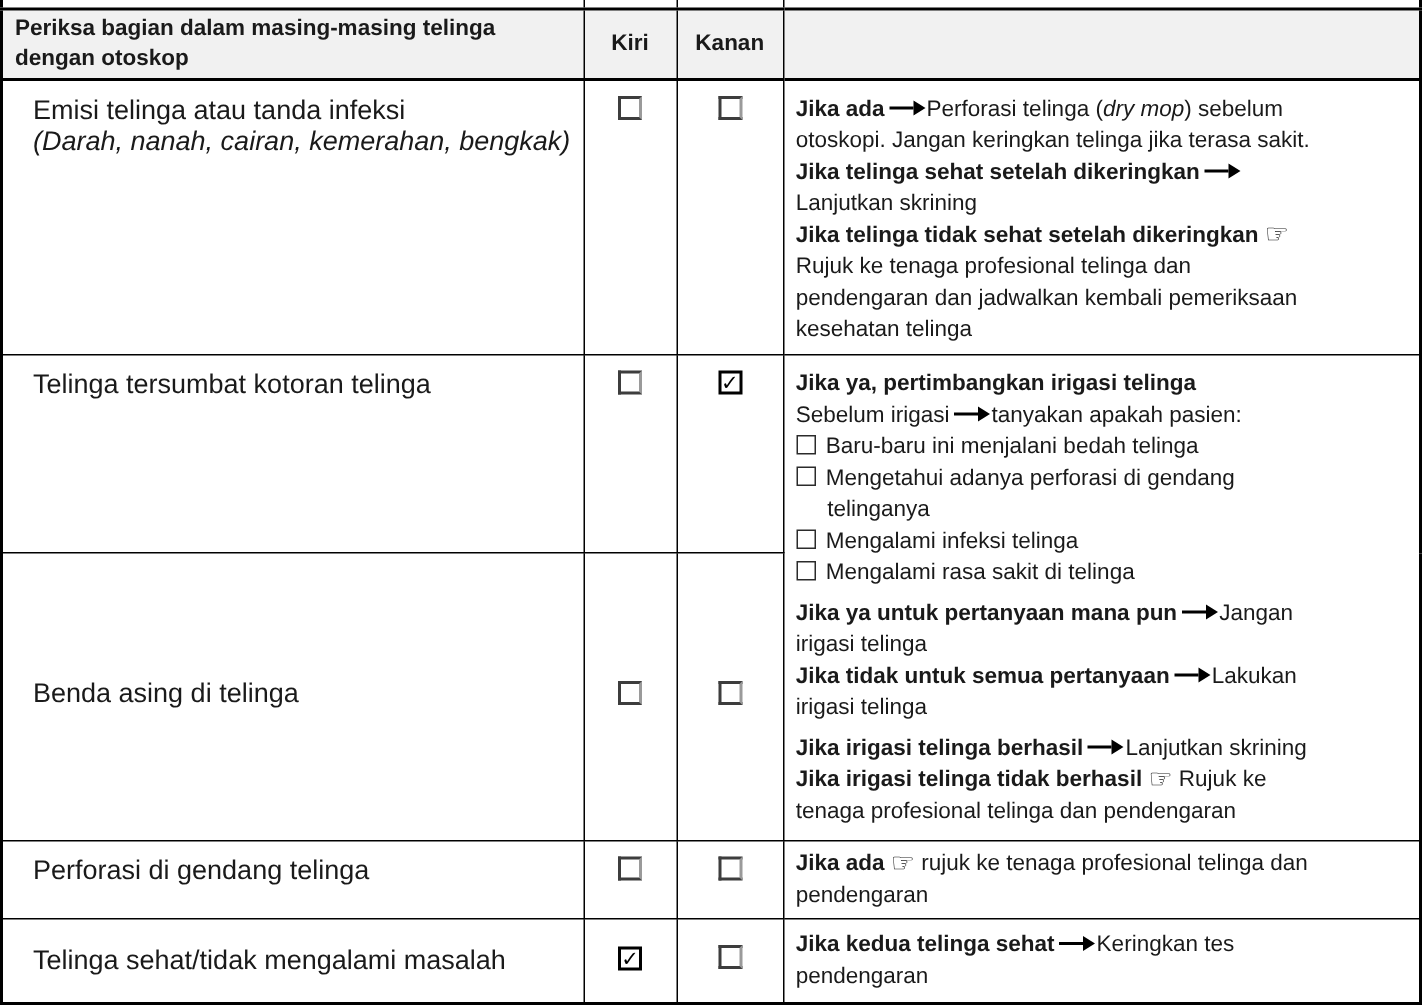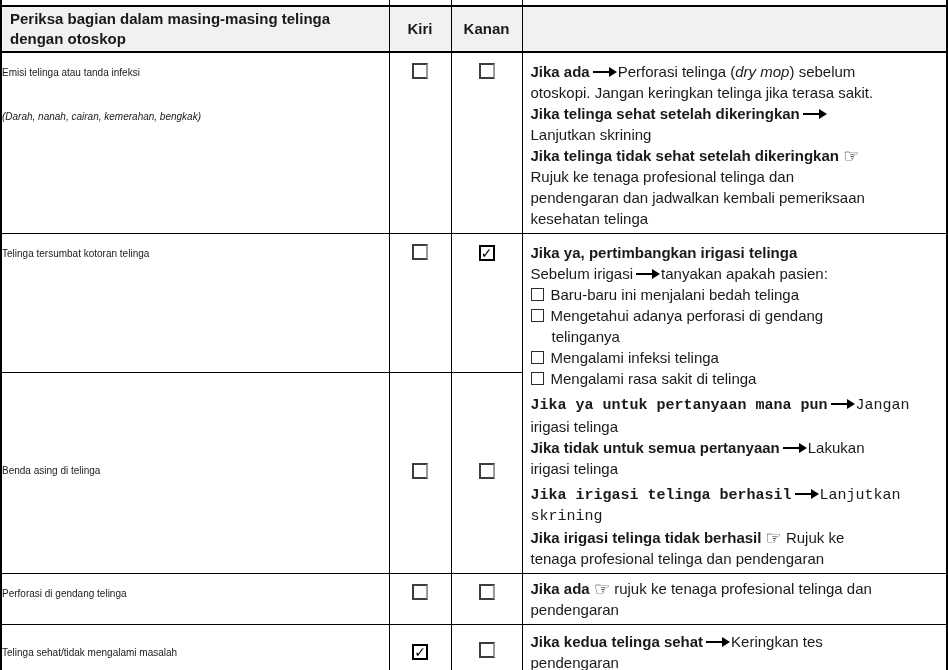--- a/index.html
+++ b/index.html
@@ -14,28 +14,28 @@
     border: 2px solid #000; border-top: 0;
   }
   td, th { border: 1px solid #000; padding: 0; vertical-align: top; overflow: hidden; }
   tr.r-sliver td { border-top: 0; border-bottom: 2px solid #000; }
   tr.r-header th {
     background: #f1f1f1; border-bottom: 2px solid #000;
     font-size: 15px; line-height: 20px; font-weight: bold;
     text-align: left; padding: 2px 8px; vertical-align: middle;
   }
   tr.r-header th.c { text-align: center; padding: 0 2px; }
-  .label-cell { font-size: 10px; line-height: 21px; padding: 9px 8px 4px 0; }
-  .sub { font-style: italic; margin-top: 23px; }
+  .label-cell { font-size: 18px; line-height: 21px; padding: 9px 8px 4px 20px; }
+  .sub { font-style: italic; }
   .cb-cell { text-align: center; padding-top: 10px; }
   .vmid { vertical-align: middle !important; padding-top: 0 !important; }
   .instr { font-size: 15px; line-height: 21px; padding: 8px 18px 4px 8px; }
   .instr.vmid { padding-top: 0; padding-bottom: 0; margin-left: 16px; }
   .para { margin: 0; }
-  .para.gap { margin-top: 6px; font-family: Liberation Mono, monospace; }
+  .para.gap { margin-top: 6px; }
   .para.indent { padding-left: 21px; }
   .b { font-weight: bold; }
   .i { font-style: italic; }
   
   .arrow {
     position: relative; display: inline-block;
     width: 16px; height: 2px; background: #000;
     vertical-align: 4px; margin: 0 9px 0 3px;
   }
   .arrow::after {

